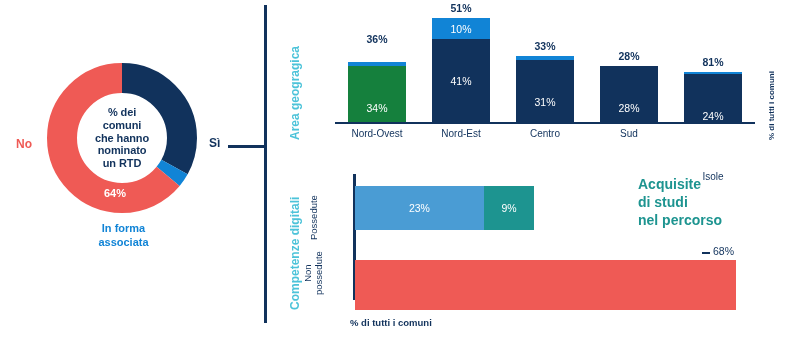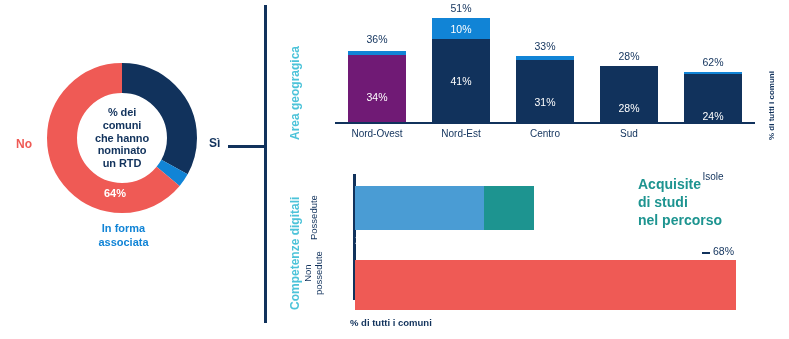--- a/index.html
+++ b/index.html
@@ -82,21 +82,21 @@
     position:absolute; left:63px; top:120px; width:420px; height:2px;
     background:#11325c;
   }
 
   .bar-col {
     position:absolute; bottom:0; width:58px;
     display:flex; flex-direction:column; justify-content:flex-start;
   }
   .bar-total {
     position:absolute; left:0; width:58px; text-align:center;
-    font-size:10.5px; color:#11325c; font-weight:400;
+    font-size:10.5px; color:#11325c; font-weight:700;
   }
   .seg-assoc { width:100%; background:#1184d6; position:relative; }
   .seg-main  { width:100%; background:#11325c; position:relative; }
   .seg-val {
     position:absolute; left:0; width:100%; text-align:center;
     color:#ffffff; font-size:10.5px; font-weight:400;
   }
   .seg-assoc .seg-val { top:50%; transform:translateY(-50%); }
   .seg-main .seg-val  { top:36px; }
 
@@ -126,22 +126,22 @@
   #vaxis-bottom {
     position:absolute; left:81px; top:14px; width:2.5px; height:126px;
     background:#11325c;
   }
   #hbars { position:absolute; left:83px; top:14px; width:420px; height:126px; }
 
   .hbar { position:absolute; display:flex; }
   .hseg { position:relative; height:100%; }
   .hseg-val {
     position:absolute; left:0; width:100%; top:50%;
-    transform:translateY(-50%); 
-    color:#ffffff; font-size:10.5px;margin-top:32px;
+    transform:translateY(-50%); text-align:center;
+    color:#ffffff; font-size:10.5px;
   }
 
   #legend-acq {
     position:absolute; left:366px; top:15px; width:120px;
     font-size:14px; font-weight:700; color:#1d9490; line-height:1.3;
   }
   #legend-acq span { display:block; }
 
   #label-68 {
     position:absolute; left:441px; top:85px;
@@ -202,21 +202,21 @@
 
   <div id="chart-top">
 
     <div id="axis-title-area">Area geogragica</div>
 
     <div id="axis-title-comuni">% di tutti i comuni</div>
 
     <div id="plot-top">
         <div class="bar-col" style="left: 13px;">
           <div class="seg-assoc" style="height: 4.14545px; background: rgb(17, 132, 214);"></div>
-          <div class="seg-main" style="height: 69px; background: #701a75;">
+          <div class="seg-main" style="height: 58px; background: #15803d;">
             <span class="seg-val">34%</span>
           </div>
         </div>
         <div class="bar-col" style="left: 97px;">
           <div class="seg-assoc" style="height: 20.7273px; background: rgb(17, 132, 214);">
             <span class="seg-val">10%</span>
           </div>
           <div class="seg-main" style="height: 84.9818px; background: rgb(17, 50, 92);">
             <span class="seg-val">41%</span>
           </div>
@@ -241,21 +241,21 @@
       </div>
     <div id="baseline-top"></div>
   <div class="bar-total" style="left: 76px; top: 31.3818px;">36%</div>
       <div class="xtick" style="left: 63px;">Nord-Ovest</div>
       <div class="bar-total" style="left: 160px; top: 0.290909px;">51%</div>
       <div class="xtick" style="left: 147px;">Nord-Est</div>
       <div class="bar-total" style="left: 244px; top: 37.6px;">33%</div>
       <div class="xtick" style="left: 231px;">Centro</div>
       <div class="bar-total" style="left: 328px; top: 47.9636px;">28%</div>
       <div class="xtick" style="left: 315px;">Sud</div>
-      <div class="bar-total" style="left: 412px; top: 54.1818px;">62%</div>
+      <div class="bar-total" style="left: 412px; top: 54.1818px;">81%</div>
       <div class="xtick" style="left: 399px; margin-top: 43px;">Isole</div>
     </div>
 
   <div id="chart-bottom">
 
     <div id="axis-title-comp">Competenze digitali</div>
 
     <div class="ylab" id="ylab-poss">Possedute</div>
 
     <div class="ylab" id="ylab-non">

